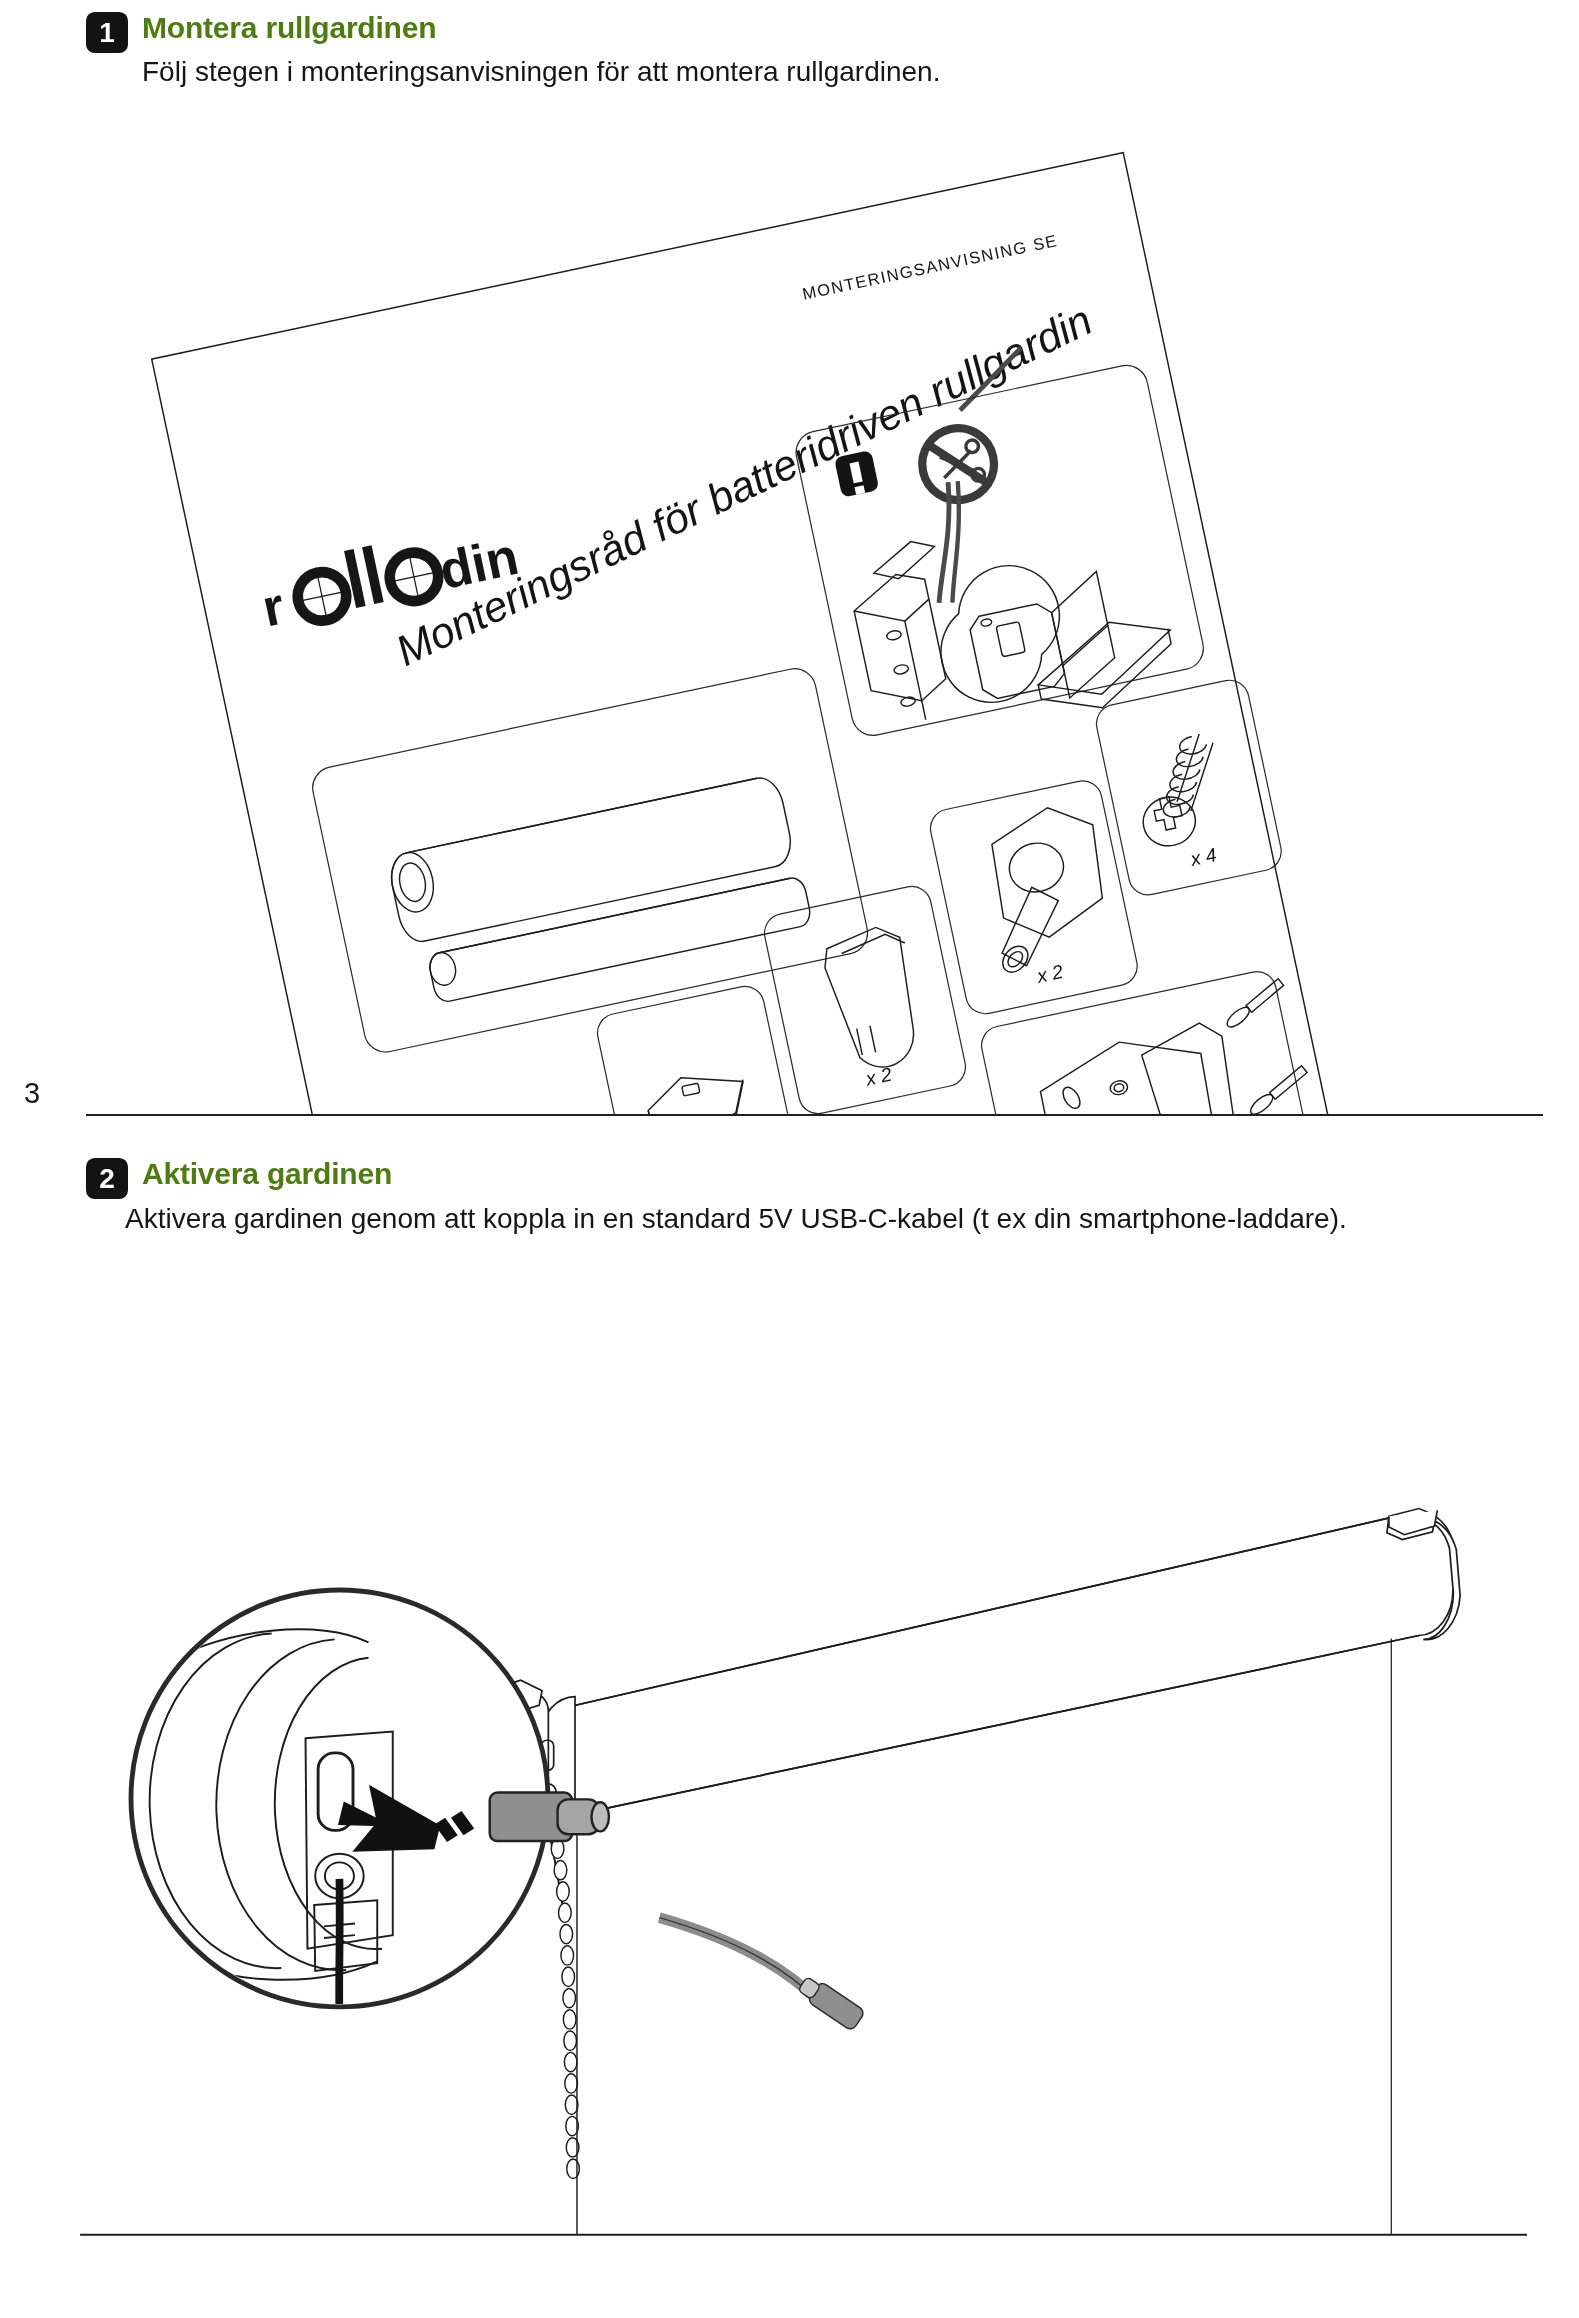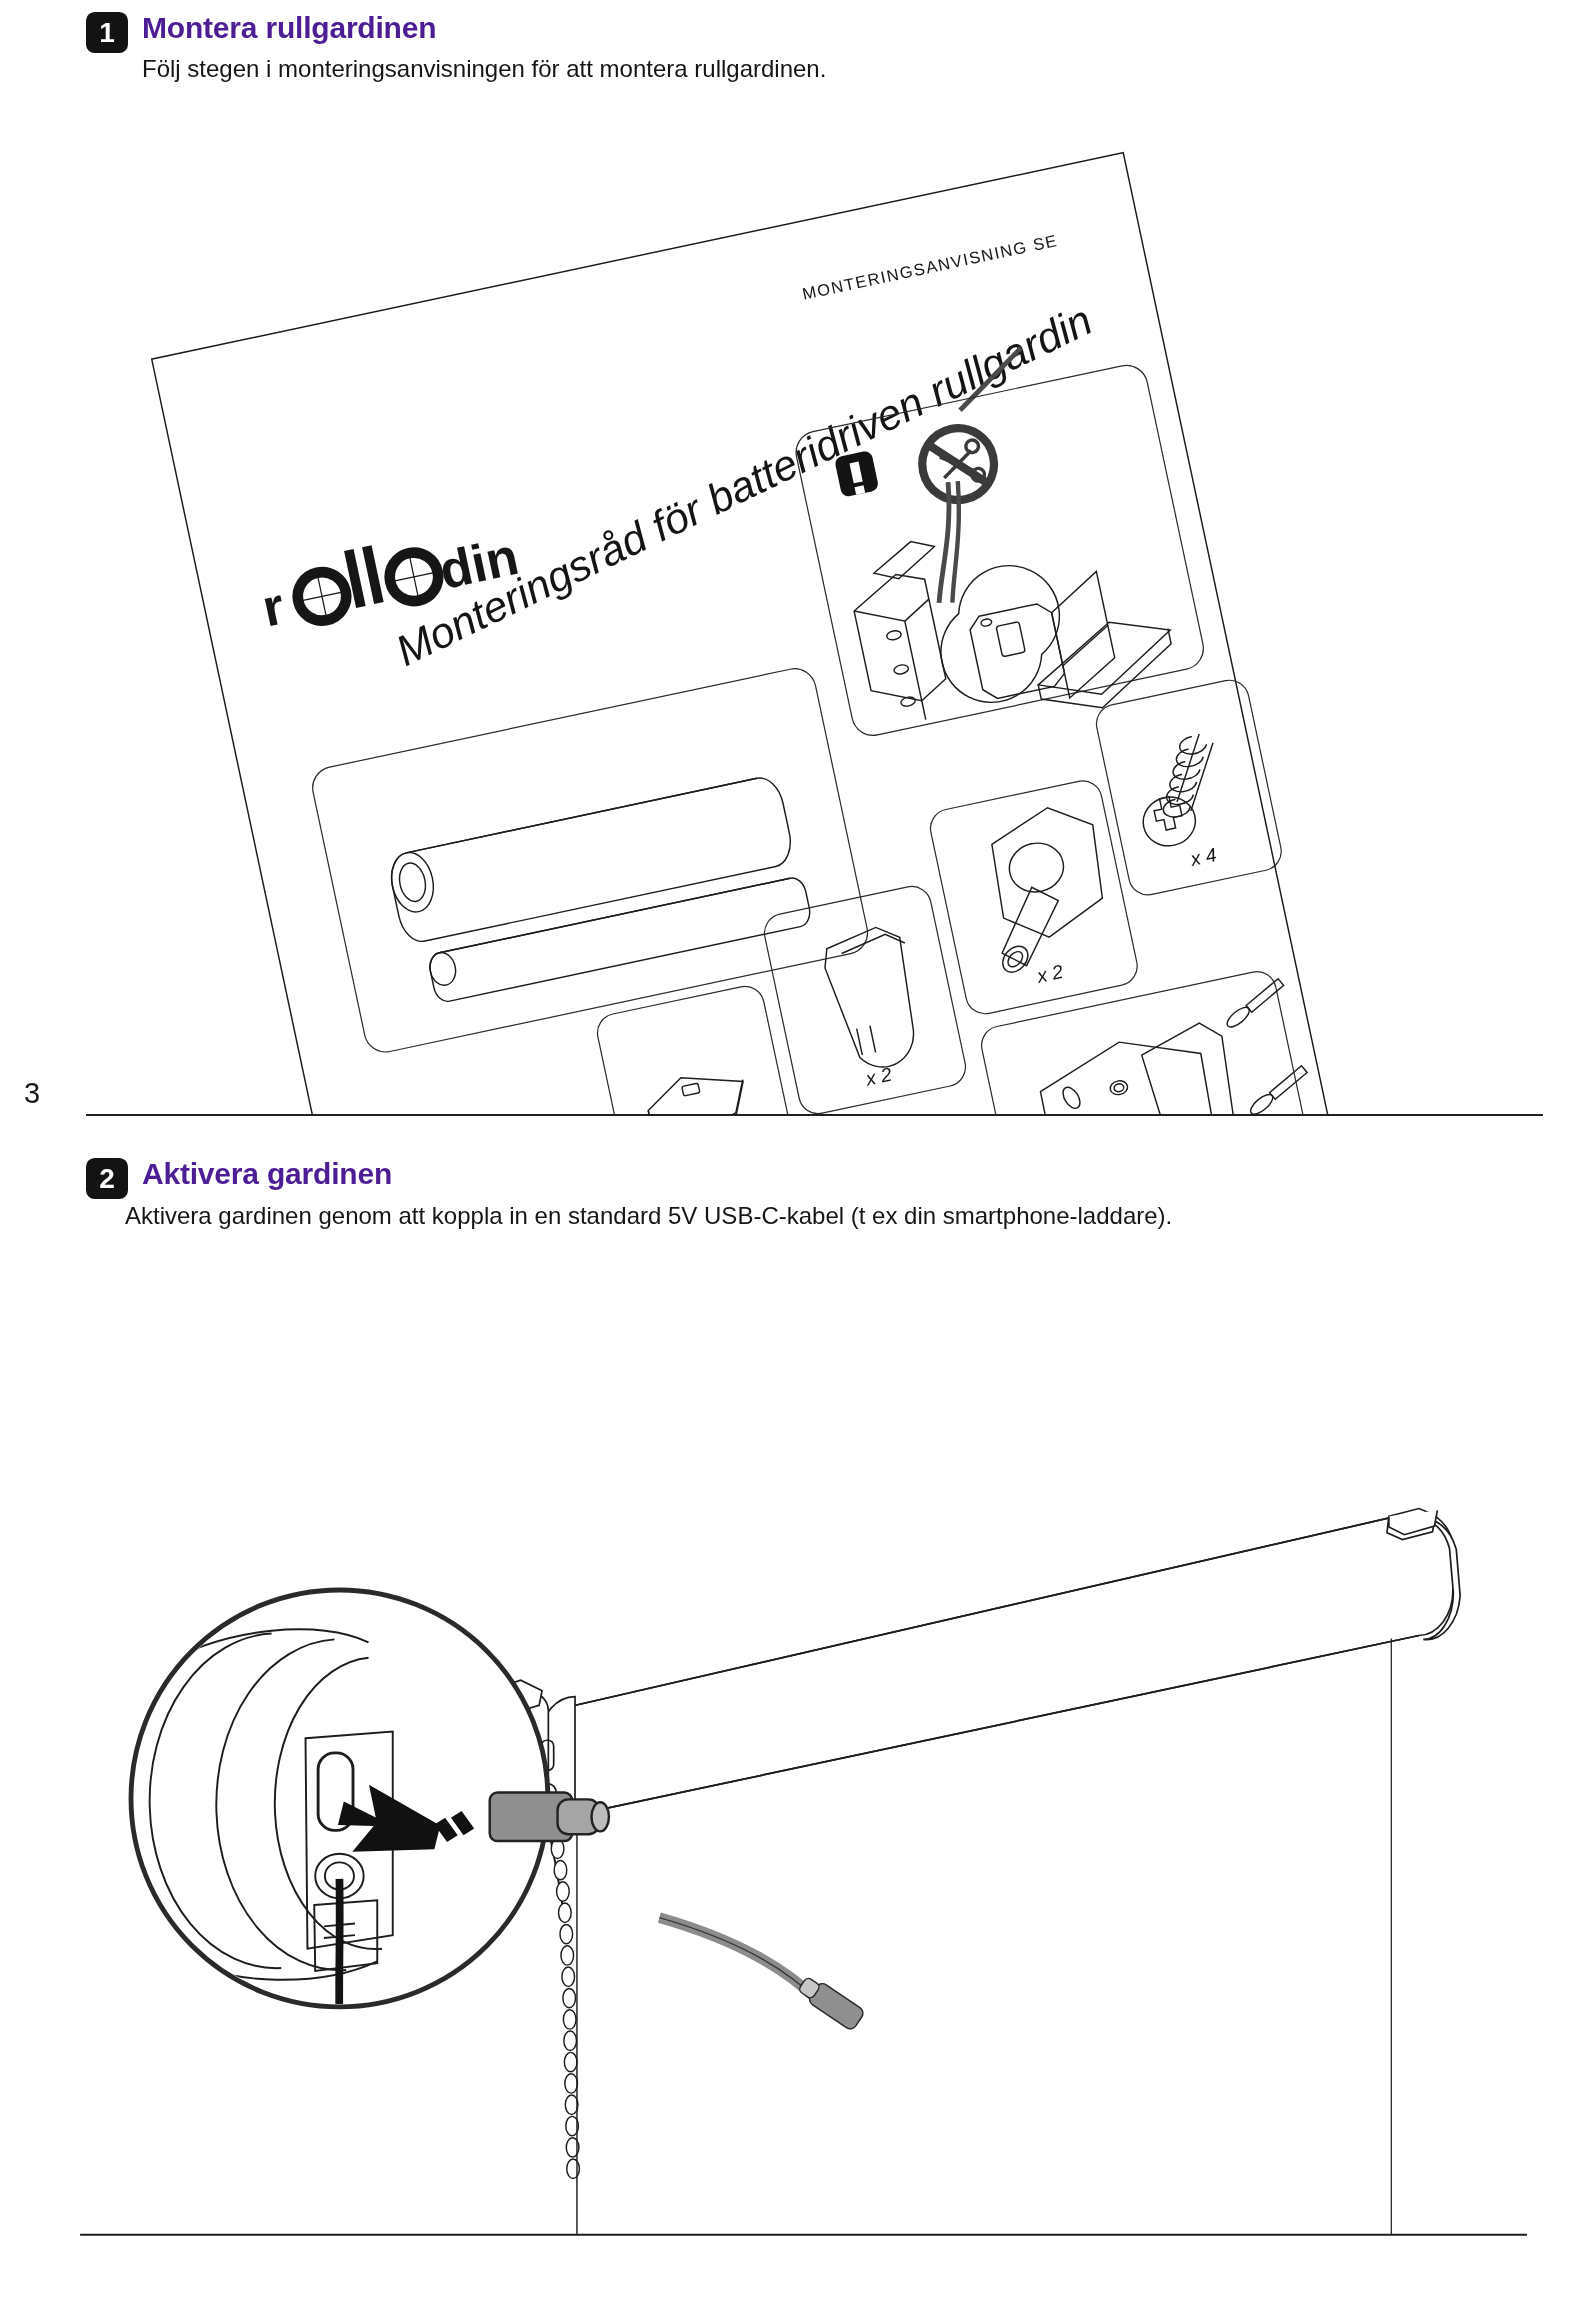--- a/index.html
+++ b/index.html
@@ -32,26 +32,26 @@
     font-weight: bold;
     line-height: 41px;
     text-align: center;
     letter-spacing: 0;
   }
   .step-title {
     position: absolute;
     font-size: 30px;
     font-weight: bold;
     letter-spacing: -0.2px;
-    color: #4c1d95;
+    color: #4d7c0f;
     white-space: nowrap;
   }
   .step-body {
     position: absolute;
-    font-size: 24px;
+    font-size: 28px;
     font-weight: normal;
     line-height: 1.33;
     color: #161616;
   }
 
   
   .page-number {
     position: absolute;
     font-size: 29px;
     color: #1a1a1a;

